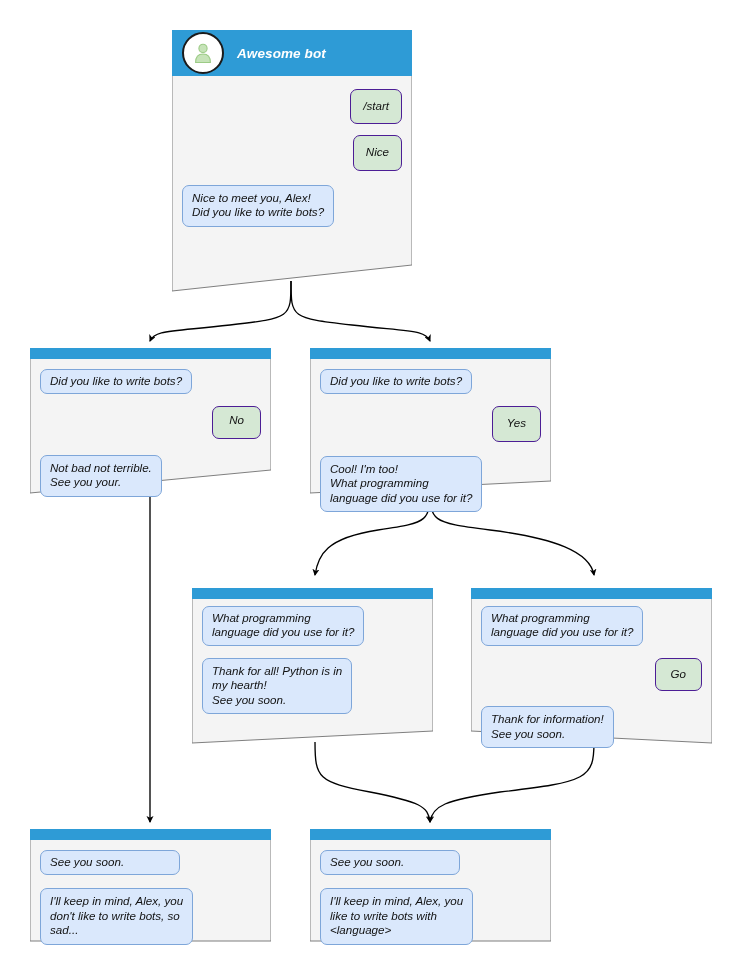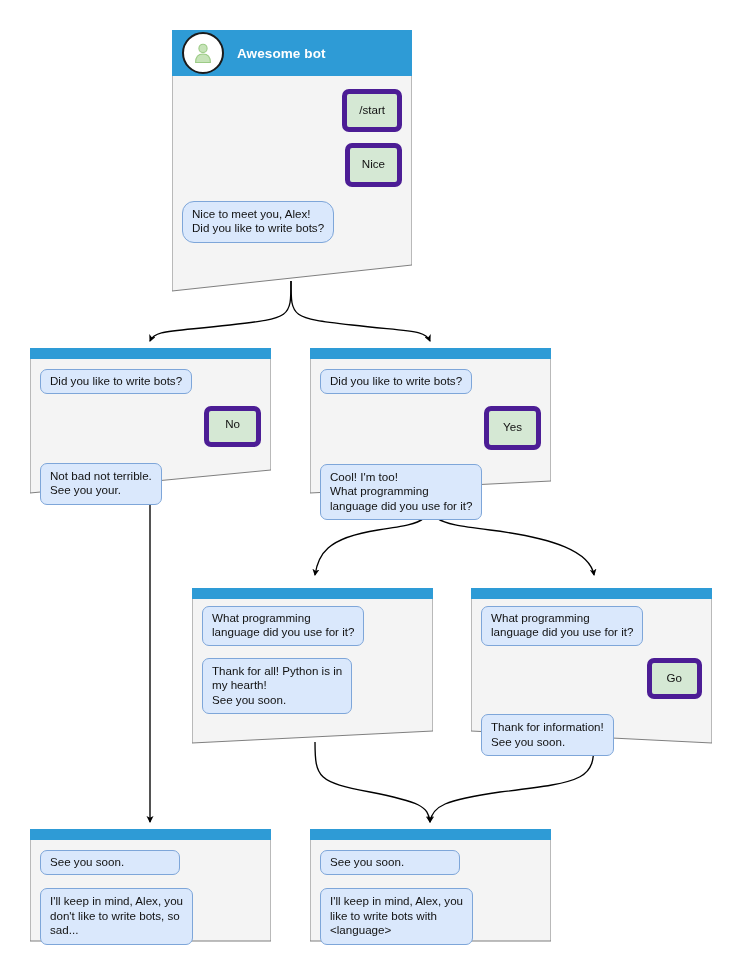--- a/index.html
+++ b/index.html
@@ -12,20 +12,21 @@
     height: 971px;
     position: relative;
     font-family: "Liberation Sans", sans-serif;
     overflow: hidden;
   }
   #canvas {
     position: absolute;
     left: 0; top: 0;
     width: 743px;
     height: 971px;
+    font-style: italic;
   }
   #edge-layer {
     position: absolute;
     left: 0; top: 0;
     width: 743px;
     height: 971px;
     pointer-events: none;
   }
   .node {
     position: absolute;
@@ -95,21 +96,21 @@
     white-space: pre-line;
     max-width: 84%;
   }
   .bubble.bot {
     background: #dae8fc;
     border: 1px solid #7ea6d9;
     padding: 4px 8px 5px 8px;
   }
   .bubble.user {
     background: #d5e8d4;
-    border: 5px solid #4c1d95;
+    border: 1px solid #4c1d95;
     padding: 9px 11px 10px 11px;
     text-align: left;
   }
   .bubble.user.pad-sm { padding: 9px 12px 10px 12px; }
 </style>
 </head>
 <body>
 
 <div id="canvas">
 
@@ -153,21 +154,21 @@
         <span class="bot-title">Awesome bot</span>
       </div>
       <div class="chat-area" style="padding-top:13px;">
         <div class="msg-row user">
           <div class="bubble user pad-sm">/start</div>
         </div>
         <div class="msg-row user" style="margin-bottom:14px;">
           <div class="bubble user pad-sm">Nice</div>
         </div>
         <div class="msg-row bot">
-          <div class="bubble bot" style="padding:5px 9px 6px 9px;border-radius:12px;">Nice to meet you, Alex!
+          <div class="bubble bot" style="padding:5px 9px 6px 9px;">Nice to meet you, Alex!
 Did you like to write bots?</div>
         </div>
       </div>
     </div>
   </div>
 
   <div class="node" style="left:30px; top:348px; width:241px; height:146px;">
     <svg class="node-shape" viewBox="0 0 241 146" preserveAspectRatio="none">
       <polygon points="0,0 241,0 241,122 0,145" fill="#f4f4f4" stroke="#7f7f7f" stroke-width="1"></polygon>
       <rect x="0" y="0" width="241" height="11" fill="#2e9bd6"></rect>

